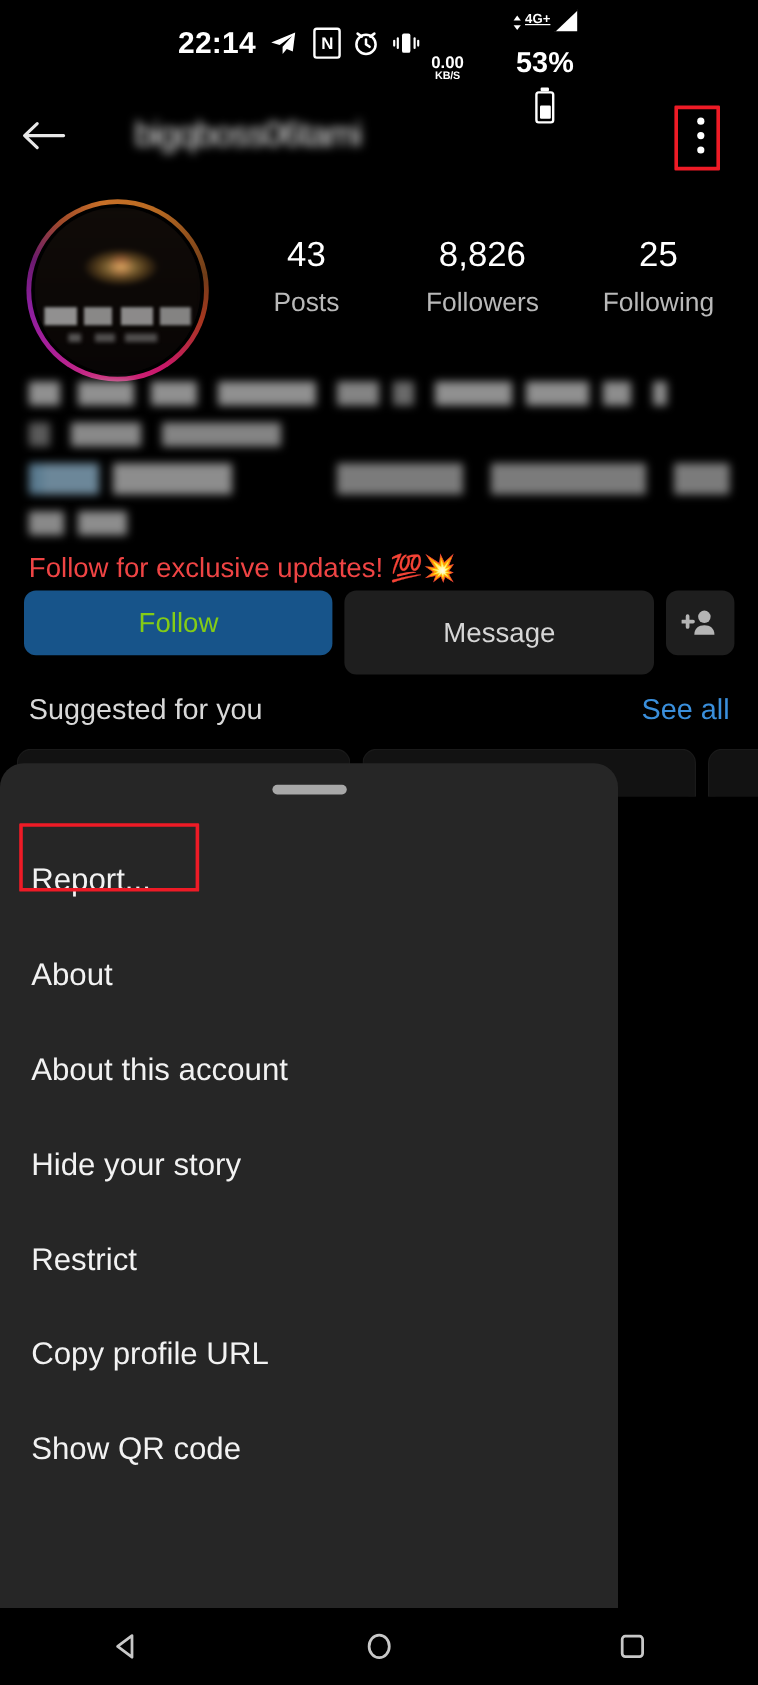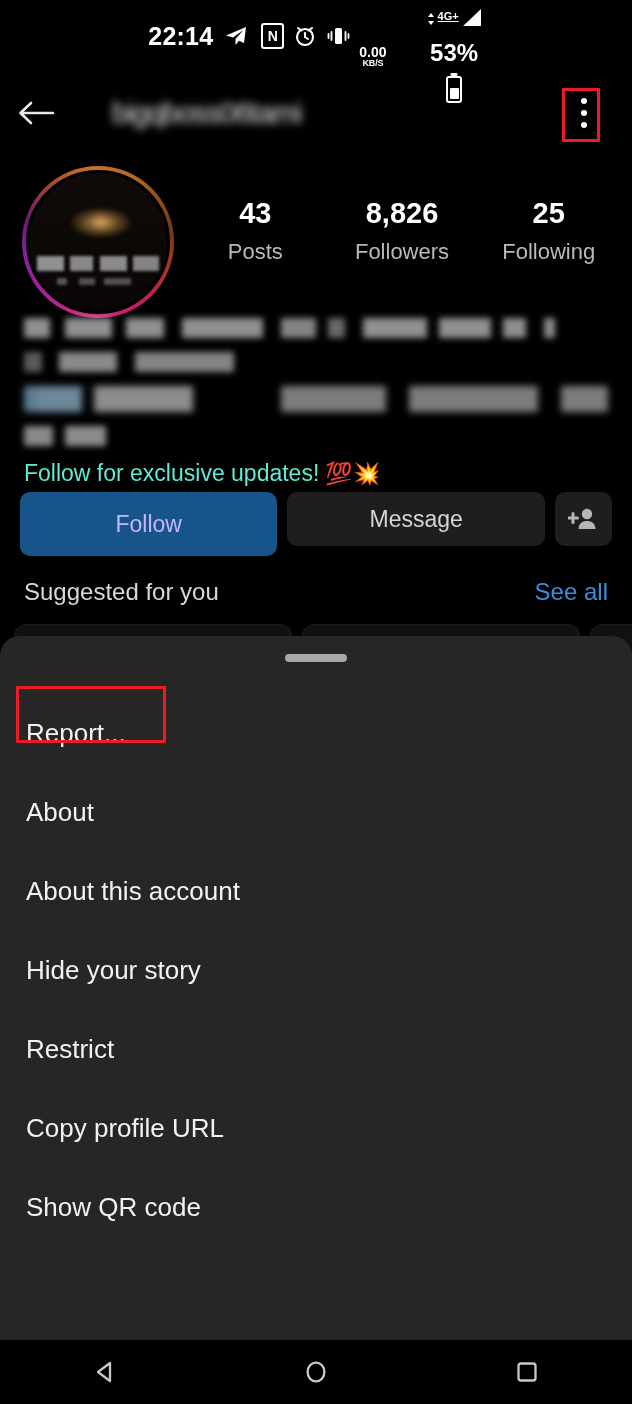--- a/index.html
+++ b/index.html
@@ -220,21 +220,21 @@
   }
   .stat {
     flex: 1;
     display: flex;
     flex-direction: column;
     align-items: center;
     cursor: pointer;
   }
   .stat-value {
     font-size: 29px;
-    font-weight: bold;
+    font-weight: normal;
     color: #ffffff;
     line-height: 1.1;
   }
   .stat-label {
     margin-top: 9px;
     font-size: 22px;
     color: #b9b9b9;
   }
 
   
@@ -281,47 +281,47 @@
     filter: blur(3.6px);
   }
   #bio-line-4 {
     background: linear-gradient(90deg,
       rgba(176,176,176,0.78) 0 5%, rgba(0,0,0,0) 5% 7%,
       rgba(176,176,176,0.8) 7% 14%, rgba(0,0,0,0) 14% 100%);
     width: 100%;
   }
   #bio-cta {
     font-size: 23px;
-    color: #5eead4;
+    color: #ef4444;
     margin-top: 0;
     white-space: nowrap;
   }
   .emoji { font-size: 22px; }
 
   
   #action-row {
     position: absolute;
     top: 492px; left: 20px;
     width: 592px;
     display: flex;
     gap: 10px;
   }
   #follow-button {
-    width: 262px; height: 64px;
+    width: 262px; height: 54px;
     background: #17548a;
     border-radius: 10px;
     border: none;
     display: flex; align-items: center; justify-content: center;
-    color: #c4b5fd;
+    color: #84cc16;
     font-size: 23px;
     font-family: "Liberation Sans", sans-serif;
     cursor: pointer;
   }
   #message-button {
-    width: 262px; height: 54px;
+    width: 262px; height: 70px;
     background: #1e1e1e;
     border-radius: 10px;
     border: none;
     display: flex; align-items: center; justify-content: center;
     color: #d6d6d6;
     font-size: 23px;
     font-family: "Liberation Sans", sans-serif;
     cursor: pointer;
   }
   #add-person-button {
@@ -364,21 +364,21 @@
   }
   #sugg-card-1 { left: 14px; }
   #sugg-card-2 { left: 302px; }
   #sugg-card-3 { left: 590px; width: 278px; }
 
   
   #bottom-sheet {
     position: absolute;
     left: 0;
     top: 636px;
-    width: 632px;
+    width: 515px;
     height: 704px;
     background: #262626;
     border-radius: 20px 20px 0 0;
   }
   #sheet-handle {
     position: absolute;
     top: 18px; left: 50%;
     transform: translateX(-50%);
     width: 62px; height: 8px;
     border-radius: 4px;

